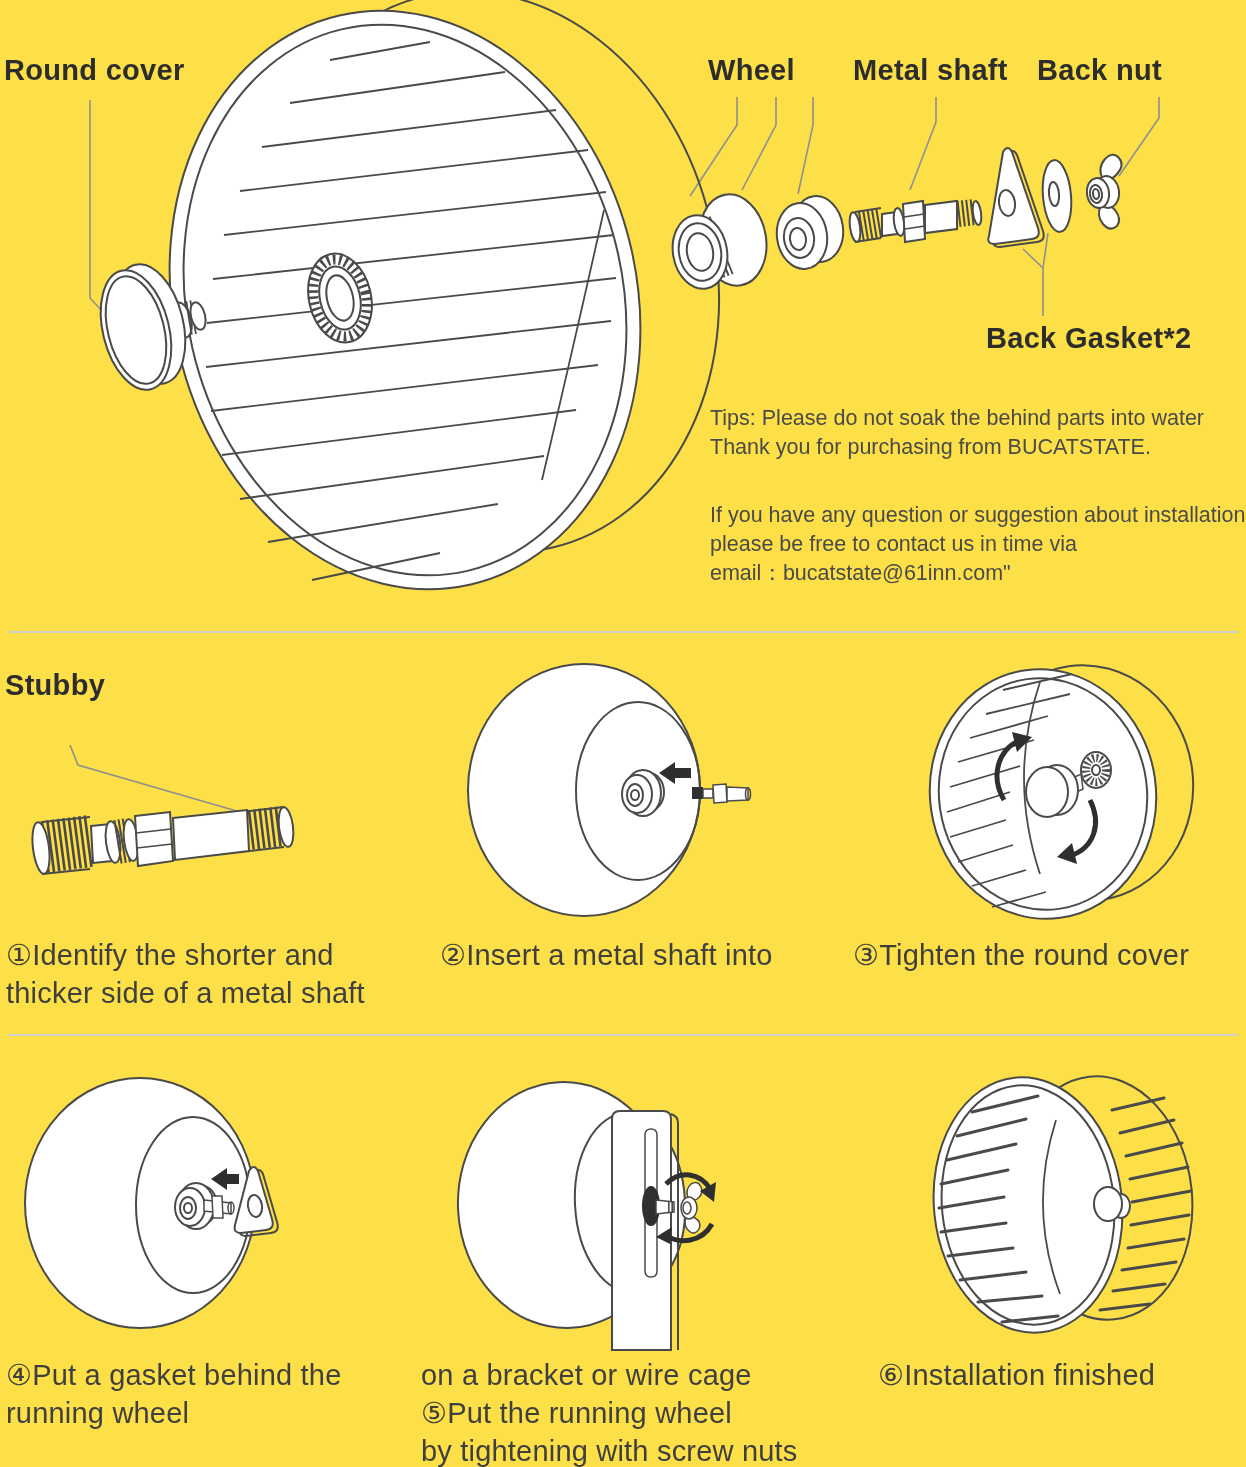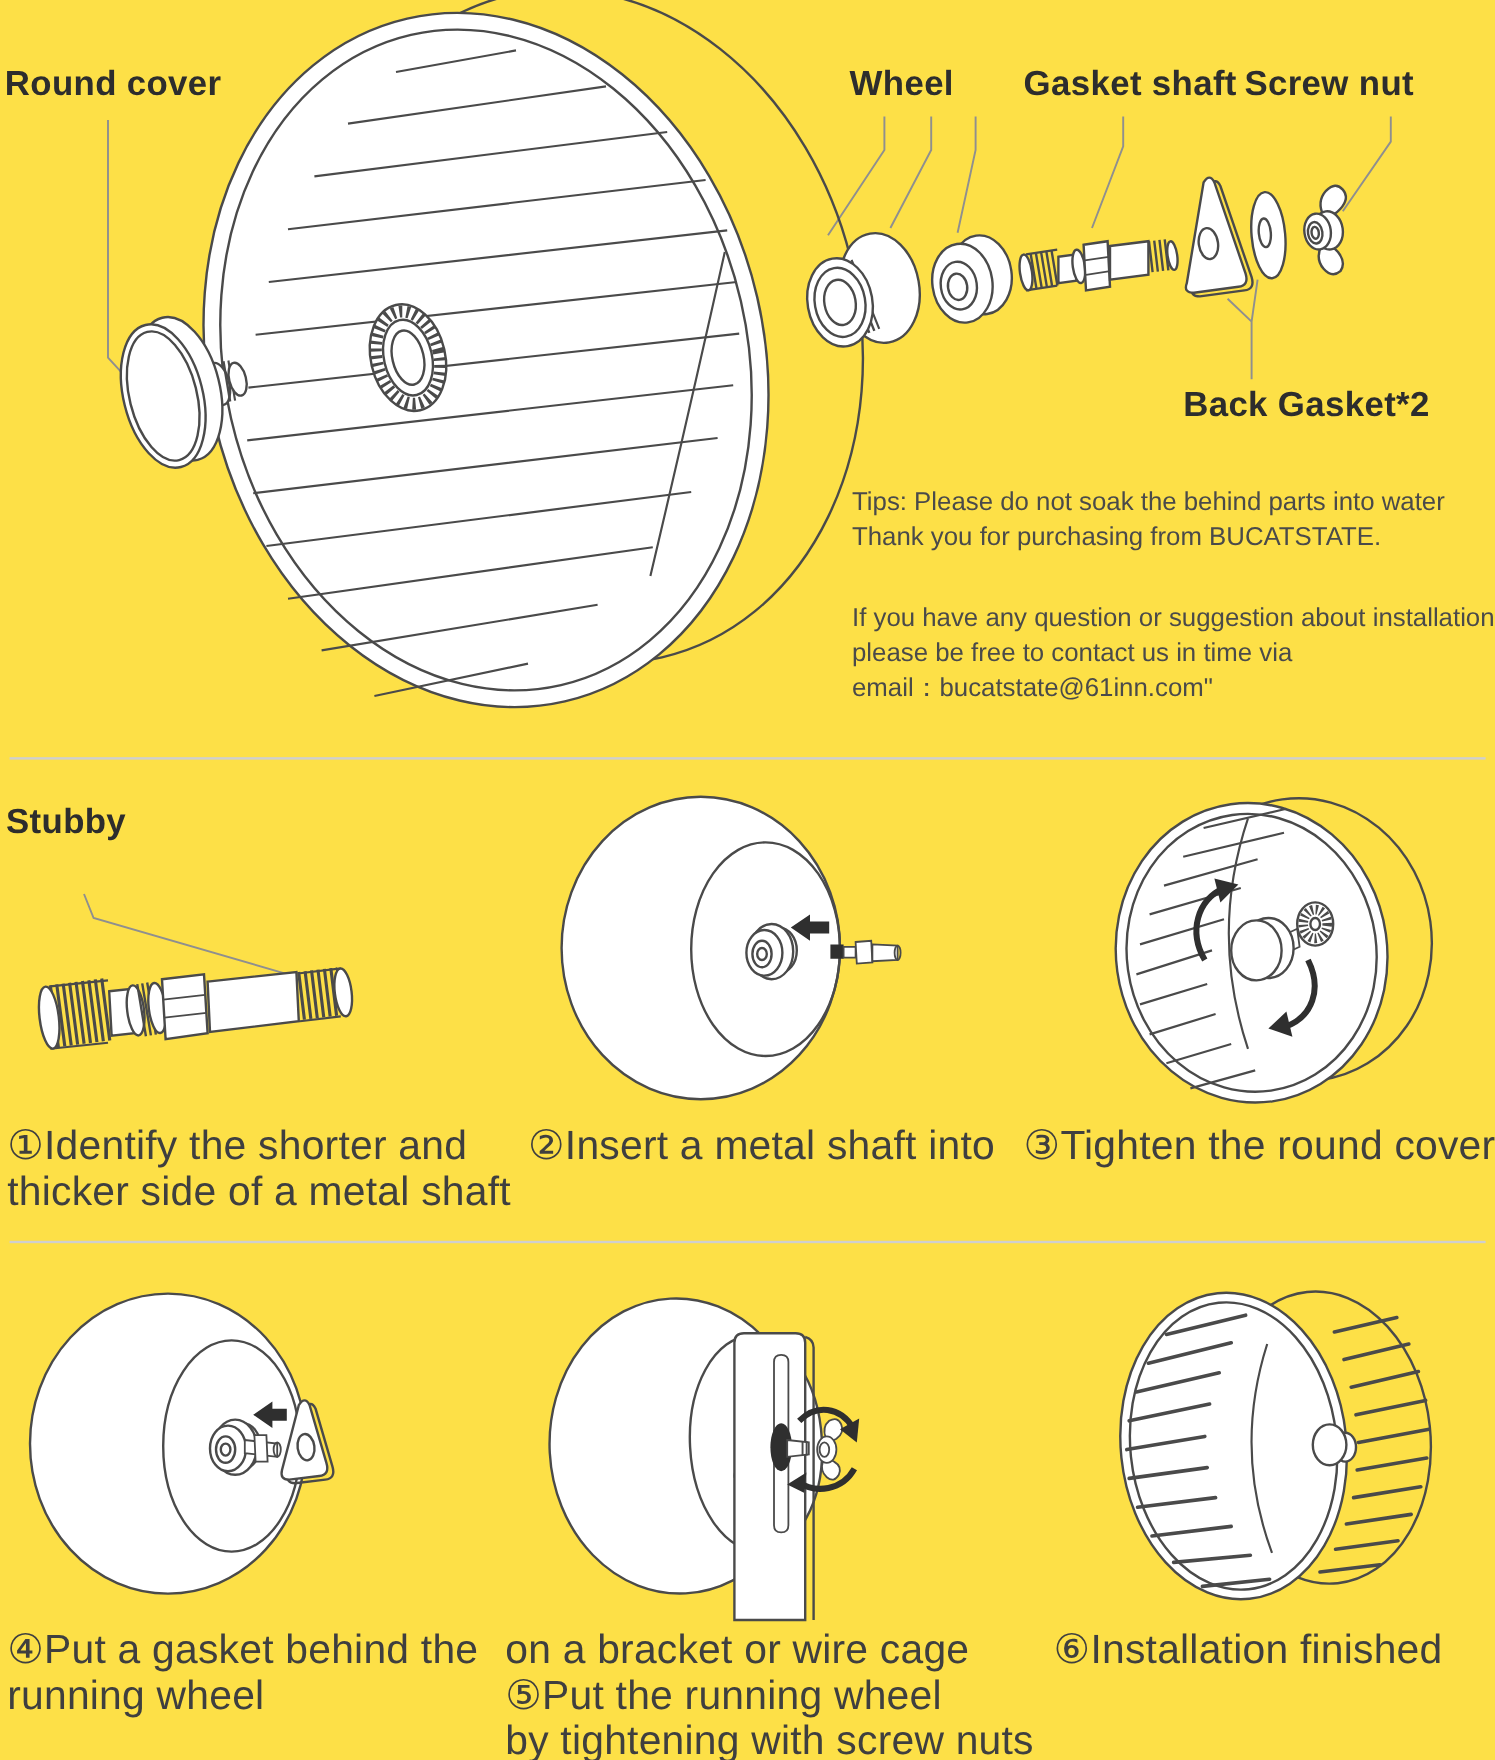--- a/index.html
+++ b/index.html
@@ -1,20 +1,20 @@
 <!DOCTYPE html>
 <html><head>
 <meta charset="utf-8">
 <style>
   html,body{margin:0;padding:0;background:#fff;}
   body{width:1246px;height:1467px;font-family:"Liberation Sans","DejaVu Sans",sans-serif;}
   .page{position:relative;width:1246px;height:1467px;overflow:hidden;background:#fde047;}
   .art{position:absolute;left:0;}
   .lbl{position:absolute;font-weight:700;font-size:29px;color:#2d2d2d;letter-spacing:.3px;white-space:nowrap;}
-  .cap{position:absolute;font-size:34px;line-height:38px;color:#3f3f3f;letter-spacing:.2px;white-space:nowrap;}
+  .cap{position:absolute;font-size:29px;line-height:38px;color:#3f3f3f;letter-spacing:.2px;white-space:nowrap;}
   .tips{position:absolute;font-size:21.5px;line-height:29px;color:#4a4a4a;white-space:nowrap;}
   .divider{position:absolute;left:8px;width:1230px;height:2px;background:#cfcfcf;}
 </style>
 </head>
 <body>
 
 <div class="page">
 
   <svg class="art" style="top:0" width="1246" height="632" viewBox="0 0 1246 632">
 
@@ -208,22 +208,22 @@
         <path stroke-width="3" stroke-linecap="round" d="M972,62 L1038,46 M957,86 L1026,69 M947,110 L1016,94 M941,134 L1008,120 M939,158 L1004,147 M941,182 L1006,173 M948,206 L1013,198 M960,230 L1026,222 M978,252 L1042,246 M1002,272 L1058,266"></path>
         <path stroke-width="3" stroke-linecap="round" d="M1112,60 L1164,48 M1120,83 L1174,70 M1126,106 L1182,93 M1130,129 L1188,117 M1132,152 L1191,141 M1131,175 L1189,165 M1128,198 L1184,189 M1122,220 L1176,212 M1113,241 L1165,234 M1100,260 L1150,254"></path>
         <ellipse cx="1121" cy="156" rx="9" ry="12" fill="#fff"></ellipse>
         <ellipse cx="1108" cy="154" rx="14" ry="17" fill="#fff"></ellipse>
       </g>
     </g>
   </svg>
 
   <div class="lbl" style="left:4px;top:54px">Round cover</div>
   <div class="lbl" style="left:708px;top:54px">Wheel</div>
-  <div class="lbl" style="left:853px;top:54px">Gasket shaft</div>
-  <div class="lbl" style="left:1037px;top:54px">Screw nut</div>
+  <div class="lbl" style="left:853px;top:54px">Metal shaft</div>
+  <div class="lbl" style="left:1037px;top:54px">Back nut</div>
   <div class="lbl" style="left:986px;top:322px">Back Gasket*2</div>
   <div class="lbl" style="left:5px;top:669px">Stubby</div>
 
   <div class="tips" style="left:710px;top:404px">
     <div>Tips: Please do not soak the behind parts into water</div>
     <div>Thank you for purchasing from BUCATSTATE.</div>
   </div>
   <div class="tips" style="left:710px;top:501px">
     <div>If you have any question or suggestion about installation,</div>
     <div>please be free to contact us in time via</div>

